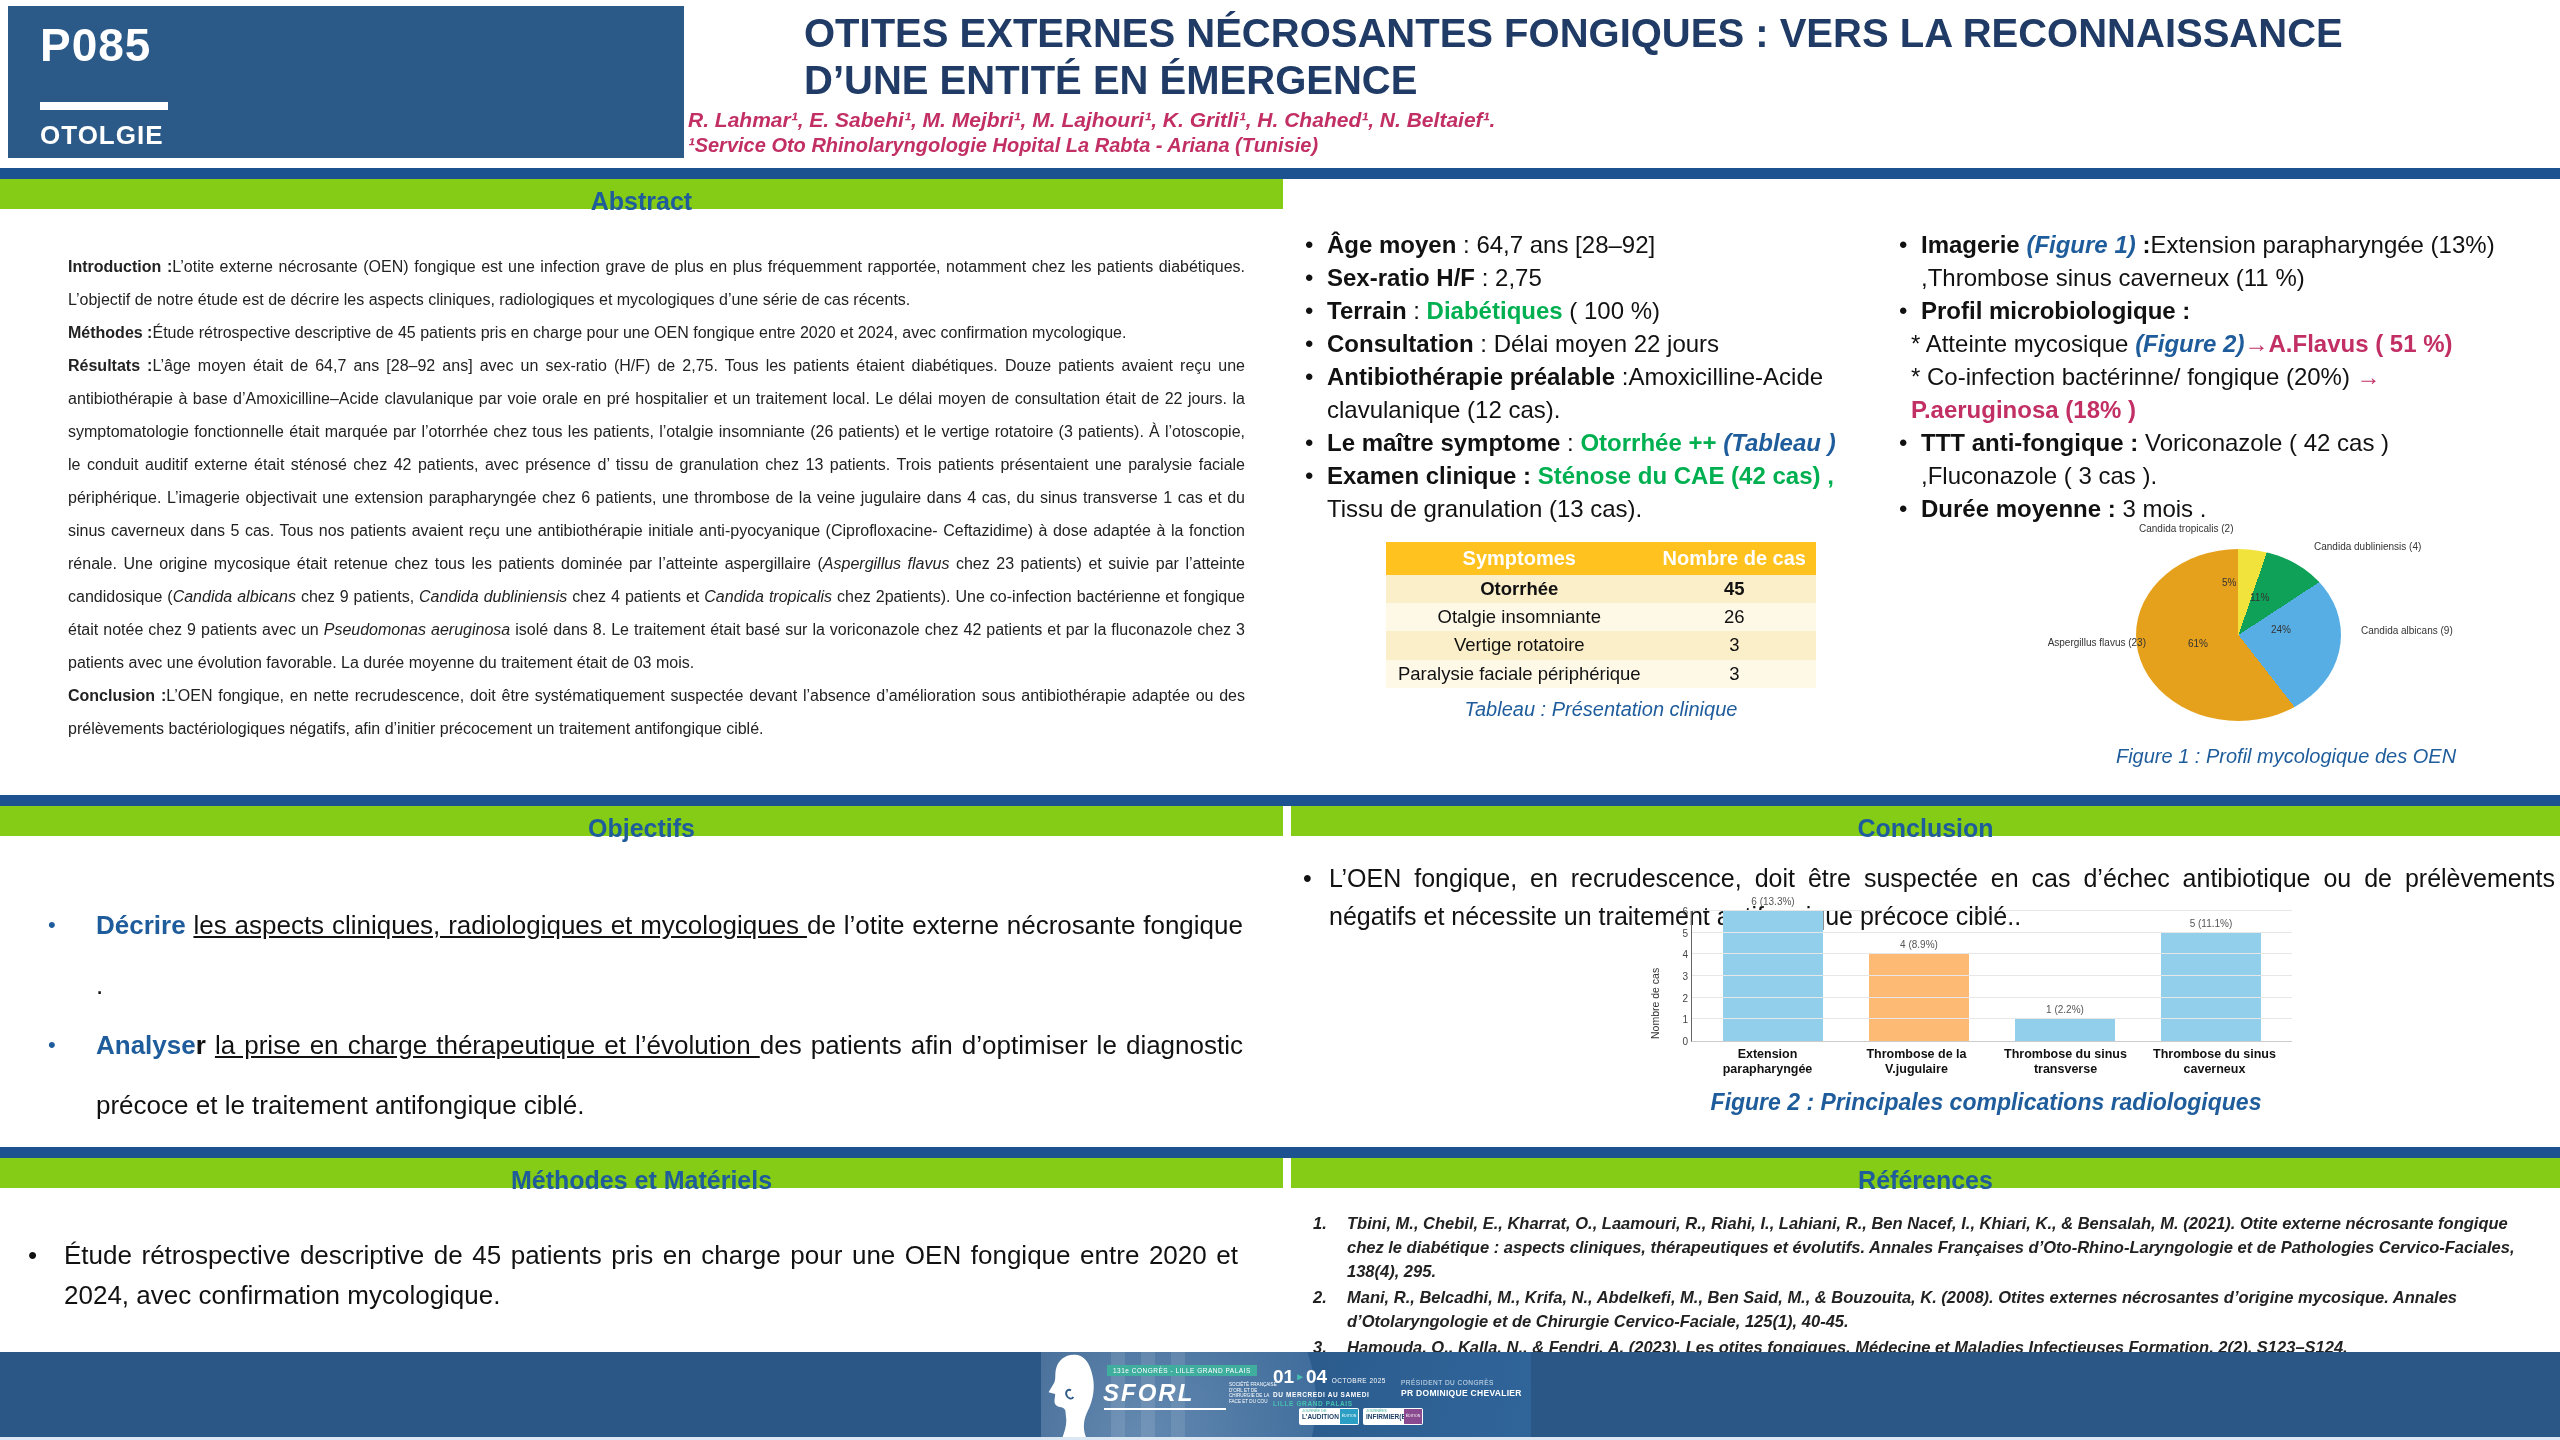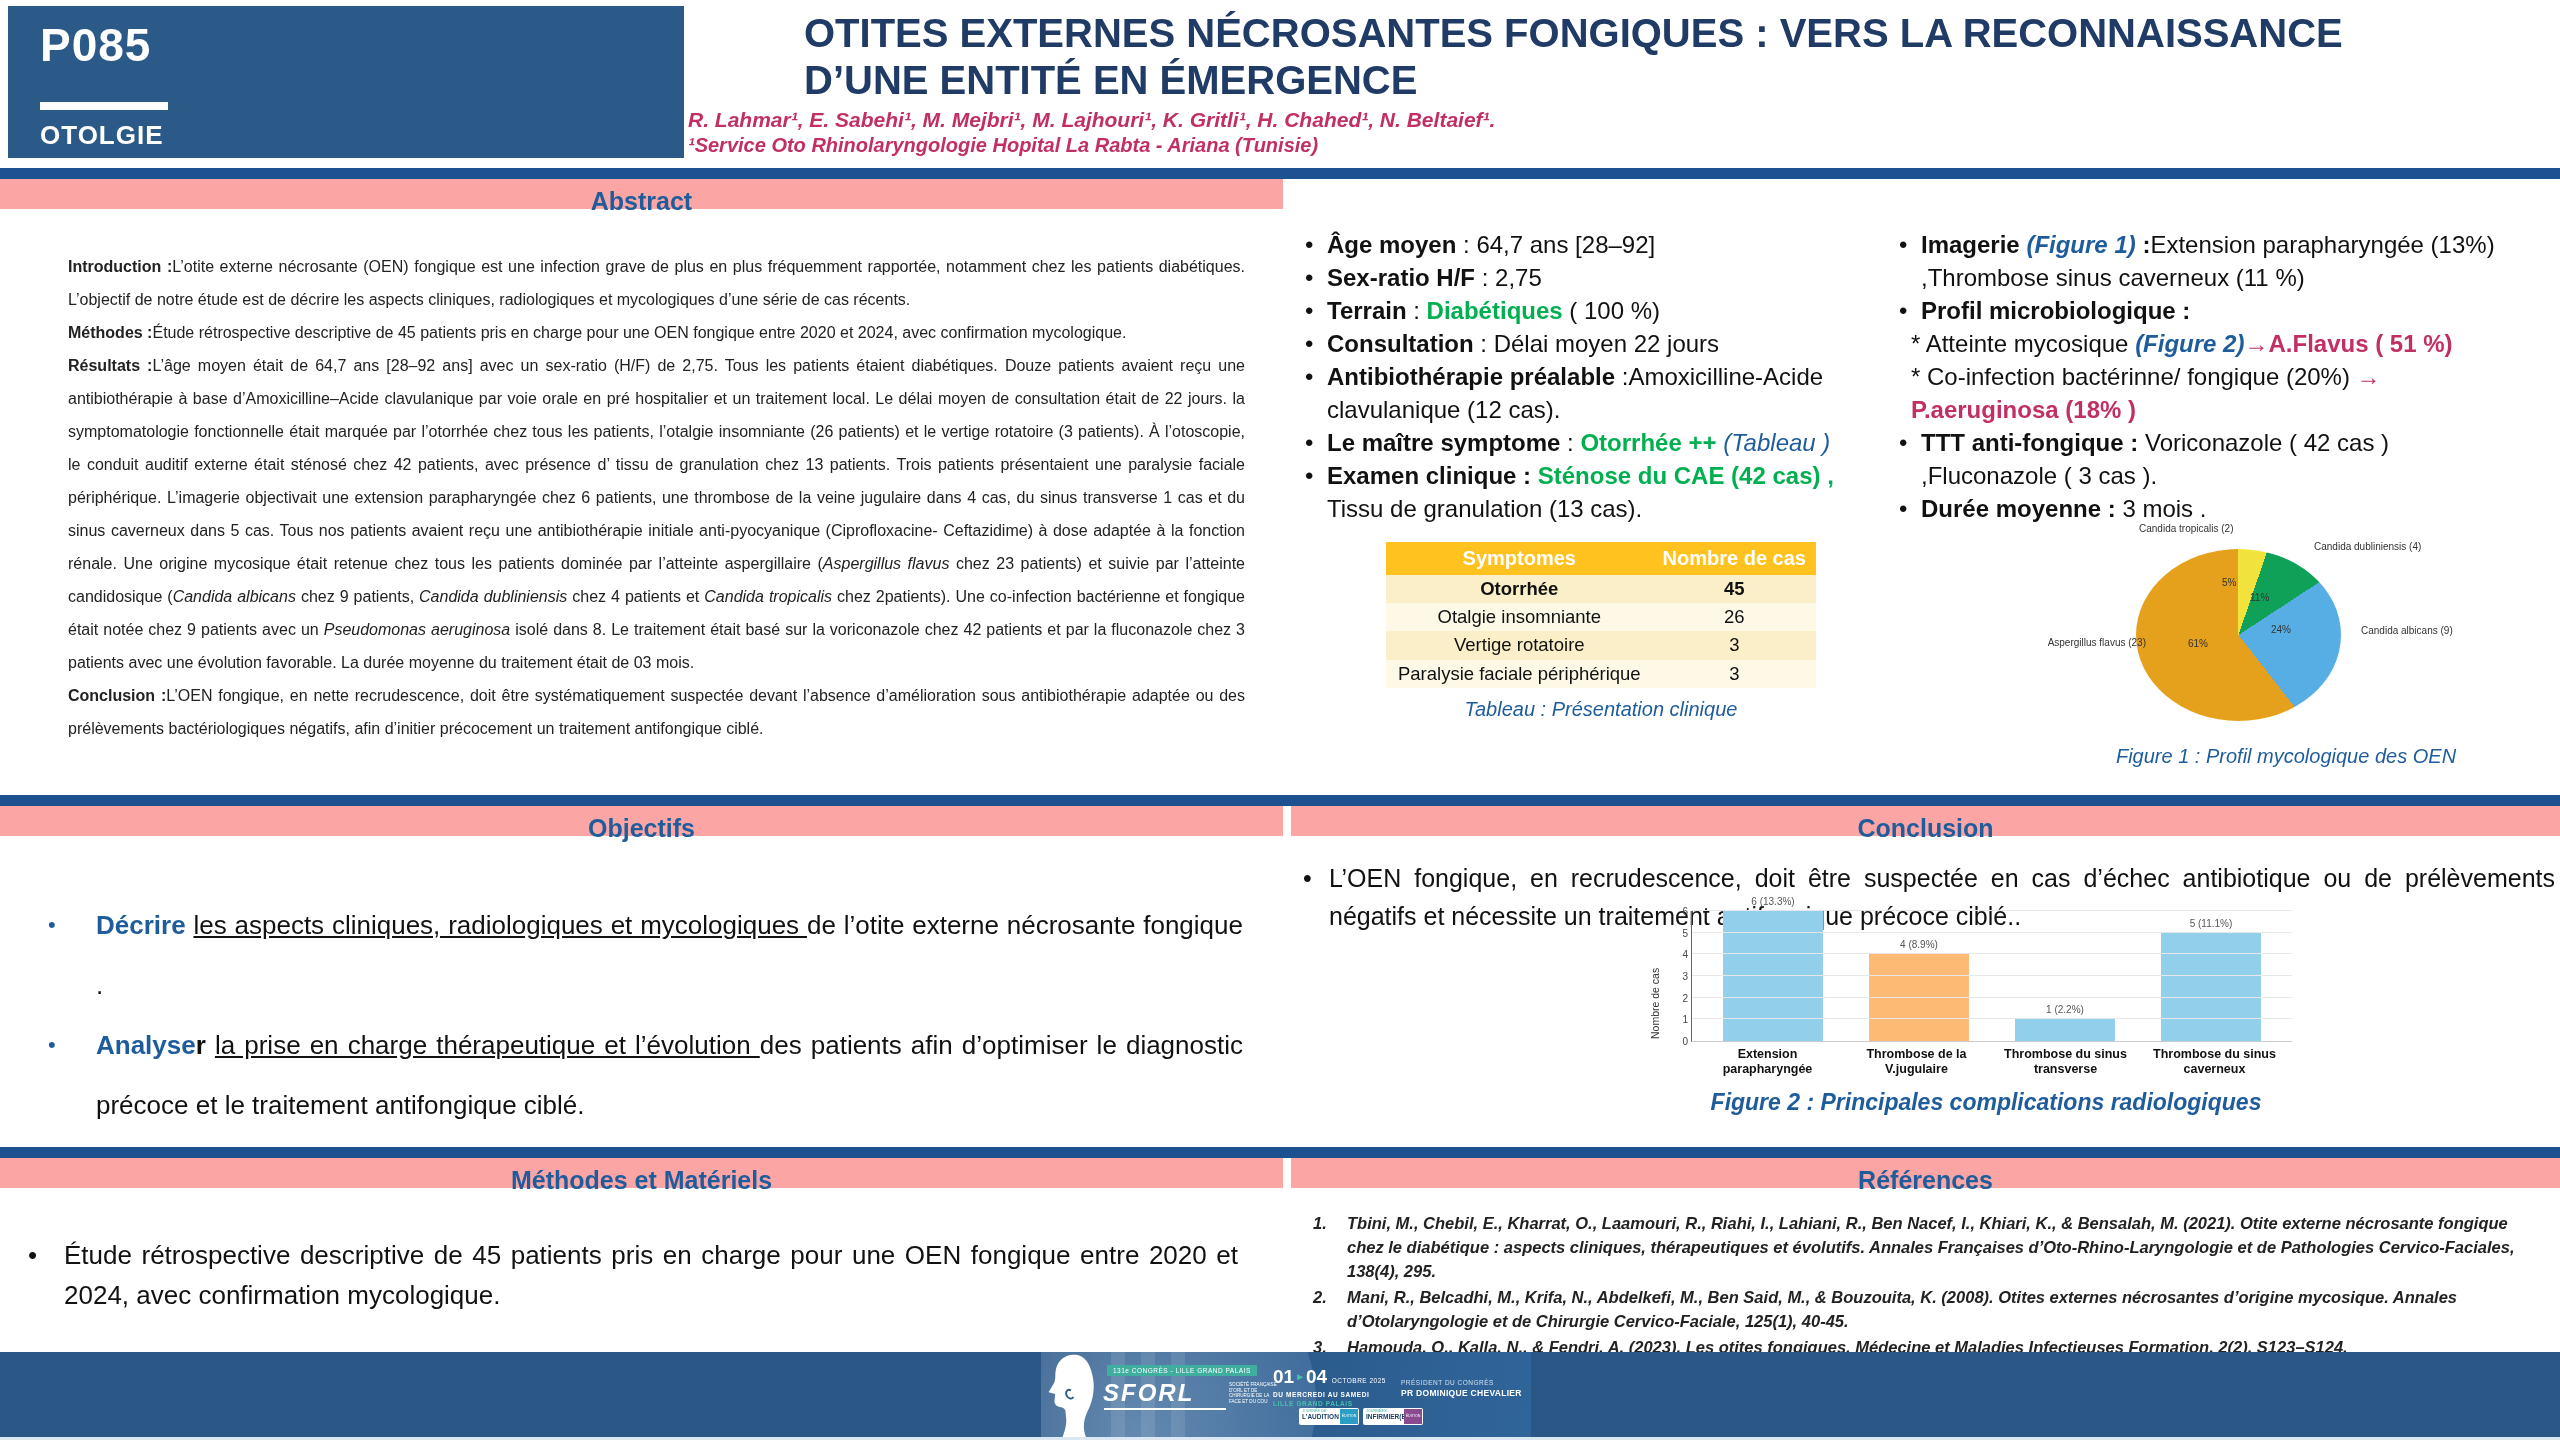--- a/index.html
+++ b/index.html
@@ -12,21 +12,21 @@
   .id-underline{position:absolute;left:32px;top:96px;width:128px;height:8px;background:#fff;}
   .id-topic{position:absolute;left:32px;top:114px;font-size:26px;font-weight:bold;color:#fff;letter-spacing:1px;}
   .title-block{position:absolute;left:688px;top:0;width:1872px;height:144px;text-align:left;}
   .main-title{margin:10px auto 0;width:1640px;font-size:40px;line-height:47px;font-weight:bold;color:#1f3b66;}
   .authors{margin-top:4px;font-size:21px;font-weight:bold;font-style:italic;color:#c22f64;}
   .affiliation{margin-top:2px;font-size:20px;font-weight:bold;font-style:italic;color:#c22f64;}
 
   
   .hbar{position:absolute;left:0;width:2560px;height:11px;background:#1d5290;}
   .bar1{top:168px}.bar2{top:795px}.bar3{top:1147px}
-  .band{position:absolute;height:30px;background:#fca5a5;}
+  .band{position:absolute;height:30px;background:#84cc16;}
   .band-l{left:0;width:1283px}.band-r{left:1291px;width:1269px}
   .row1{top:179px}.row2{top:806px}.row3{top:1158px}
   .band-title{width:100%;text-align:center;line-height:45px;font-size:25px;font-weight:bold;color:#1e5c9b;}
 
   
   .cell{position:absolute;background:#fff;}
   .abs-cell{left:0;top:224px;width:1283px;height:571px;}
   .res-cell{left:1291px;top:224px;width:1269px;height:571px;}
   .obj-cell{left:0;top:851px;width:1283px;height:296px;}
   .con-cell{left:1291px;top:851px;width:1269px;height:296px;}
@@ -190,21 +190,21 @@
         <div class="rl-item">
           <span class="rl-marker">•</span>
           <span class="rl-body"><span style="font-weight:bold;">Consultation</span><span> : Délai moyen 22 jours</span></span>
         </div>
         <div class="rl-item">
           <span class="rl-marker">•</span>
           <span class="rl-body"><span style="font-weight:bold;">Antibiothérapie préalable</span><span> :Amoxicilline-Acide clavulanique (12 cas).</span></span>
         </div>
         <div class="rl-item">
           <span class="rl-marker">•</span>
-          <span class="rl-body"><span style="font-weight:bold;">Le maître symptome</span><span> : </span><span style="font-weight:bold;color:#00B050;">Otorrhée ++ </span><span style="font-weight:normal;font-style:italic;color:#1e5c9b;">(Tableau )</span></span>
+          <span class="rl-body"><span style="font-weight:bold;">Le maître symptome</span><span> : </span><span style="font-weight:bold;color:#00B050;">Otorrhée ++ </span><span style="font-weight:bold;font-style:italic;color:#1e5c9b;">(Tableau )</span></span>
         </div>
         <div class="rl-item">
           <span class="rl-marker">•</span>
           <span class="rl-body"><span style="font-weight:bold;">Examen clinique : </span><span style="font-weight:bold;color:#00B050;">Sténose du CAE (42 cas) ,</span><br><span>Tissu de granulation  (13 cas).</span></span>
         </div>
       </div>
     <div class="res-list res-right">
         <div class="rl-item">
           <span class="rl-marker">•</span>
           <span class="rl-body"><span style="font-weight:bold;">Imagerie  </span><span style="font-weight:bold;font-style:italic;color:#1e5c9b;">(Figure 1)</span><span style="font-weight:bold;"> :</span><span>Extension parapharyngée (13%)</span><br><span>,Thrombose sinus caverneux  (11 %)</span></span>

